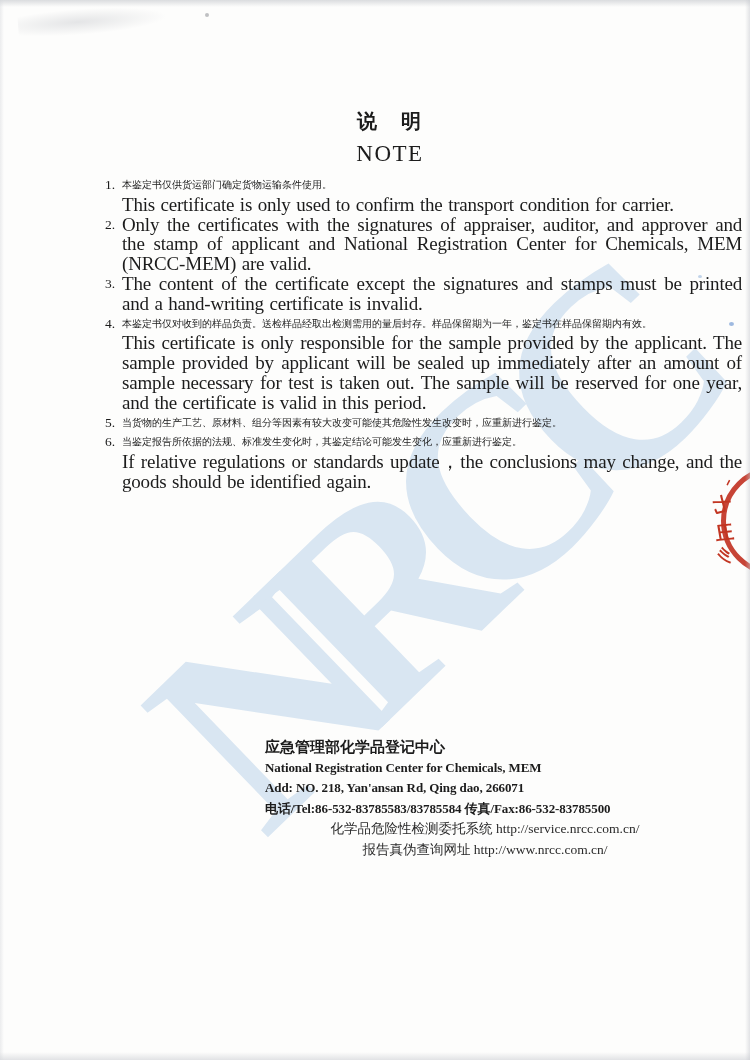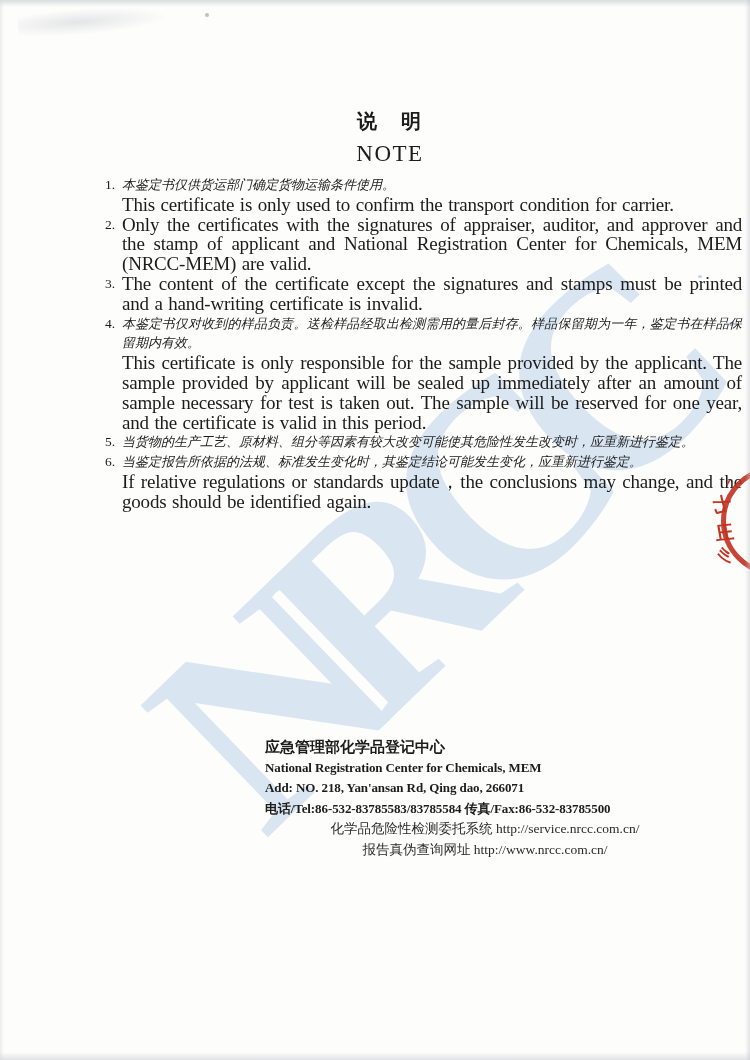--- a/index.html
+++ b/index.html
@@ -24,21 +24,21 @@
 
   
   .title-zh{position:absolute;left:0;top:108px;width:780px;text-align:center;font-size:20px;font-weight:600;letter-spacing:2px;}
   .title-en{position:absolute;left:0;top:141px;width:780px;text-align:center;font-size:23px;letter-spacing:1.5px;}
 
   
   .notes{position:absolute;left:105px;top:175px;width:640px;}
   .note{display:flex;}
   .note-num{flex:none;width:17px;font-size:13.5px;line-height:19.8px;}
   .note-body{flex:none;width:620px;}
-  .zh{font-size:13px;line-height:19.8px;text-align:justify;letter-spacing:0;font-style:italic;}
+  .zh{font-size:10px;line-height:19.8px;text-align:justify;letter-spacing:0;}
   .en{font-size:19px;line-height:19.8px;text-align:justify;letter-spacing:-0.2px;word-spacing:1px;}
 
   
   .footer{position:absolute;left:265px;top:737px;width:440px;}
   .f-line{line-height:20.6px;white-space:nowrap;}
   .f-bold-zh{font-size:15px;font-weight:bold;}
   .f-bold-en{font-size:13px;font-weight:bold;letter-spacing:-0.1px;}
   .f-reg{font-size:13.5px;color:#2a2a2a;text-align:center;}
 
   

